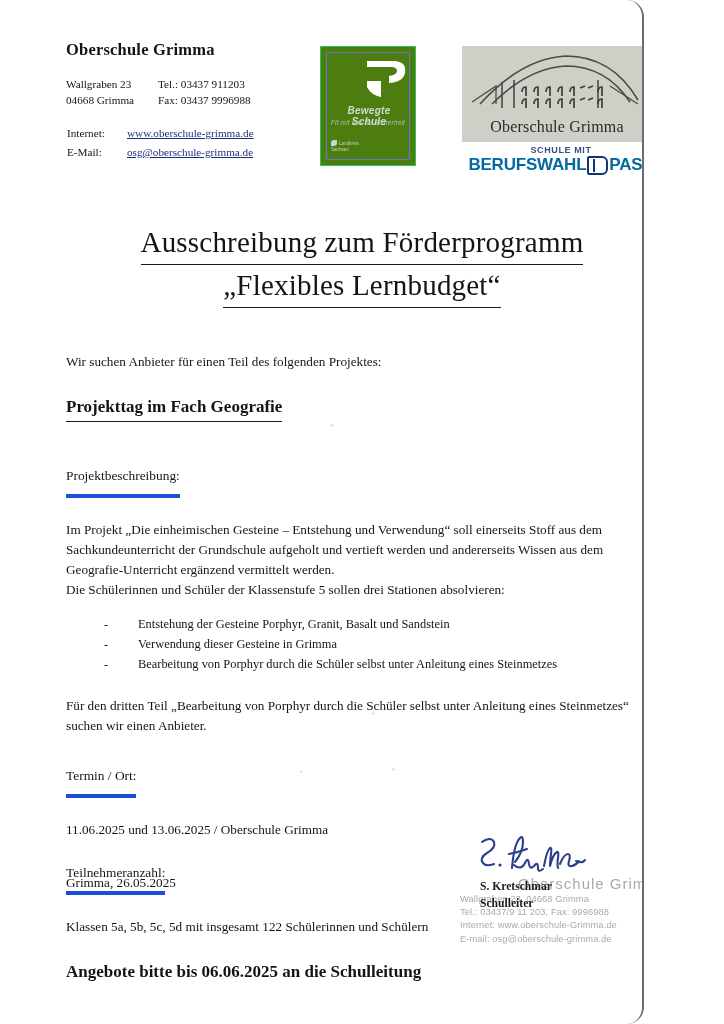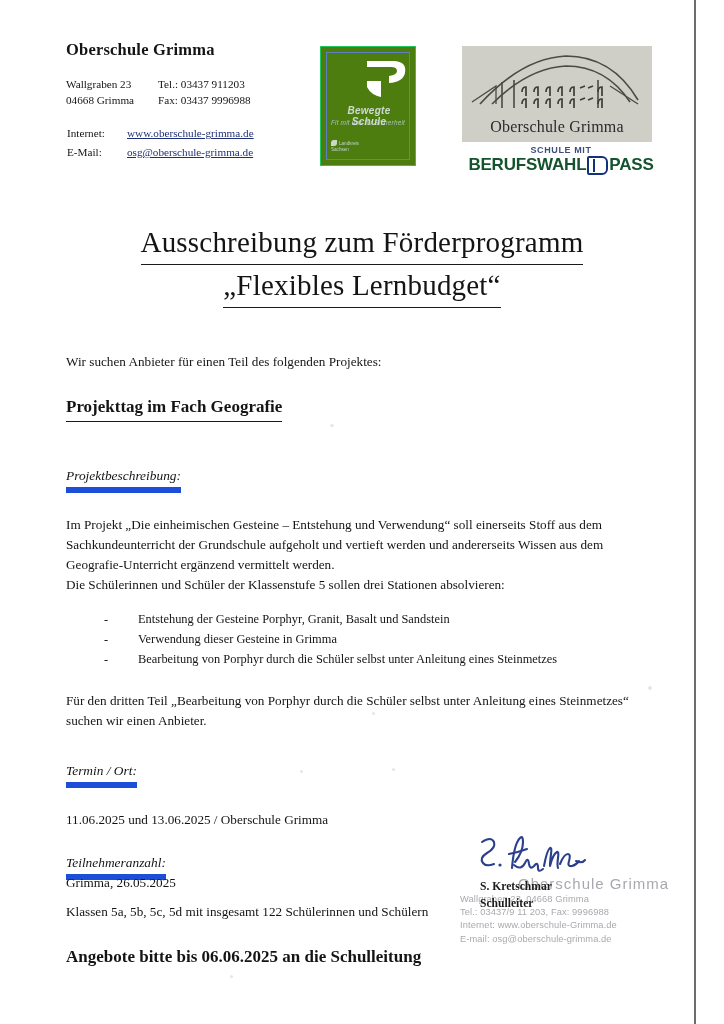--- a/index.html
+++ b/index.html
@@ -3,28 +3,29 @@
 <meta charset="utf-8">
 <title>Ausschreibung zum Förderprogramm</title>
 <style>
   html, body {
     margin: 0;
     padding: 0;
     background: #ffffff;
   }
   #page {
     position: relative;
-    width: 696px;
+    width: 644px;
     height: 1024px;
     background: #ffffff;
     overflow: hidden;
     font-family: "Liberation Serif", "DejaVu Serif", serif;
     color: #141414;
     border-right: 2px solid #6d6d6d;
     box-sizing: border-box;
+    border-radius: 17px;
   }
 
   
   .letterhead {
     position: absolute;
     left: 66px;
     top: 40px;
     width: 600px;
     height: 150px;
   }
@@ -160,21 +161,21 @@
   }
   .bwp-top {
     font-size: 9px;
     font-weight: bold;
     color: #3b4f7d;
     letter-spacing: .6px;
   }
   .bwp-main {
     font-size: 17px;
     font-weight: bold;
-    color: #14532d;
+    color: #0369a1;
     letter-spacing: -.2px;
     white-space: nowrap;
     display: flex;
     align-items: center;
     justify-content: center;
     gap: 1px;
   }
   .bwp-book {
     display: inline-block;
     width: 17px; height: 15px;
@@ -223,25 +224,24 @@
   .spacer-lg { height: 30px; }
 
   .subhead {
     font-weight: bold;
     font-size: 17px;
     display: inline-block;
     border-bottom: 1.5px solid #1a1a1a;
     padding-bottom: 1px;
   }
   .sec-label {
-    font-style: italic;
     font-size: 13.4px;
     display: inline-block;
-    border-bottom: 6px solid #1d4ed8;
-    padding-bottom: 1px;
+    border-bottom: 4px solid #1d4ed8;
+    padding-bottom: 8px;
   }
   .para { font-size: 13.2px; line-height: 1.52; }
   .bullets {
     margin: 0;
     padding: 0;
     list-style: none;
   }
   .bullets li {
     font-size: 12.4px;
     line-height: 1.62;

